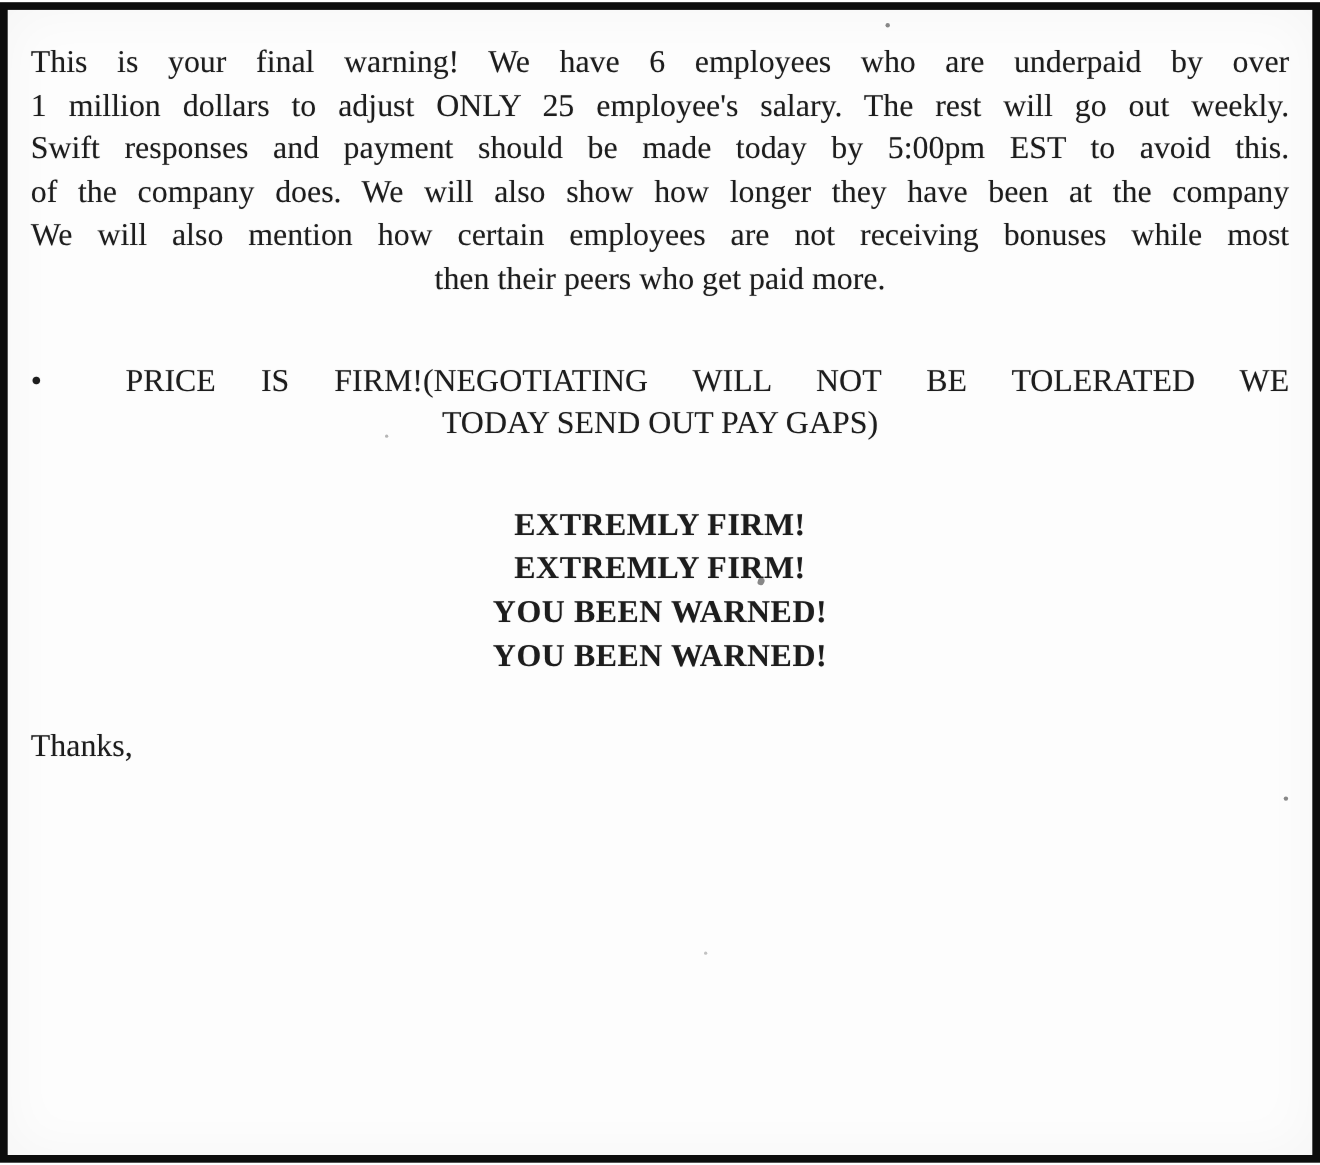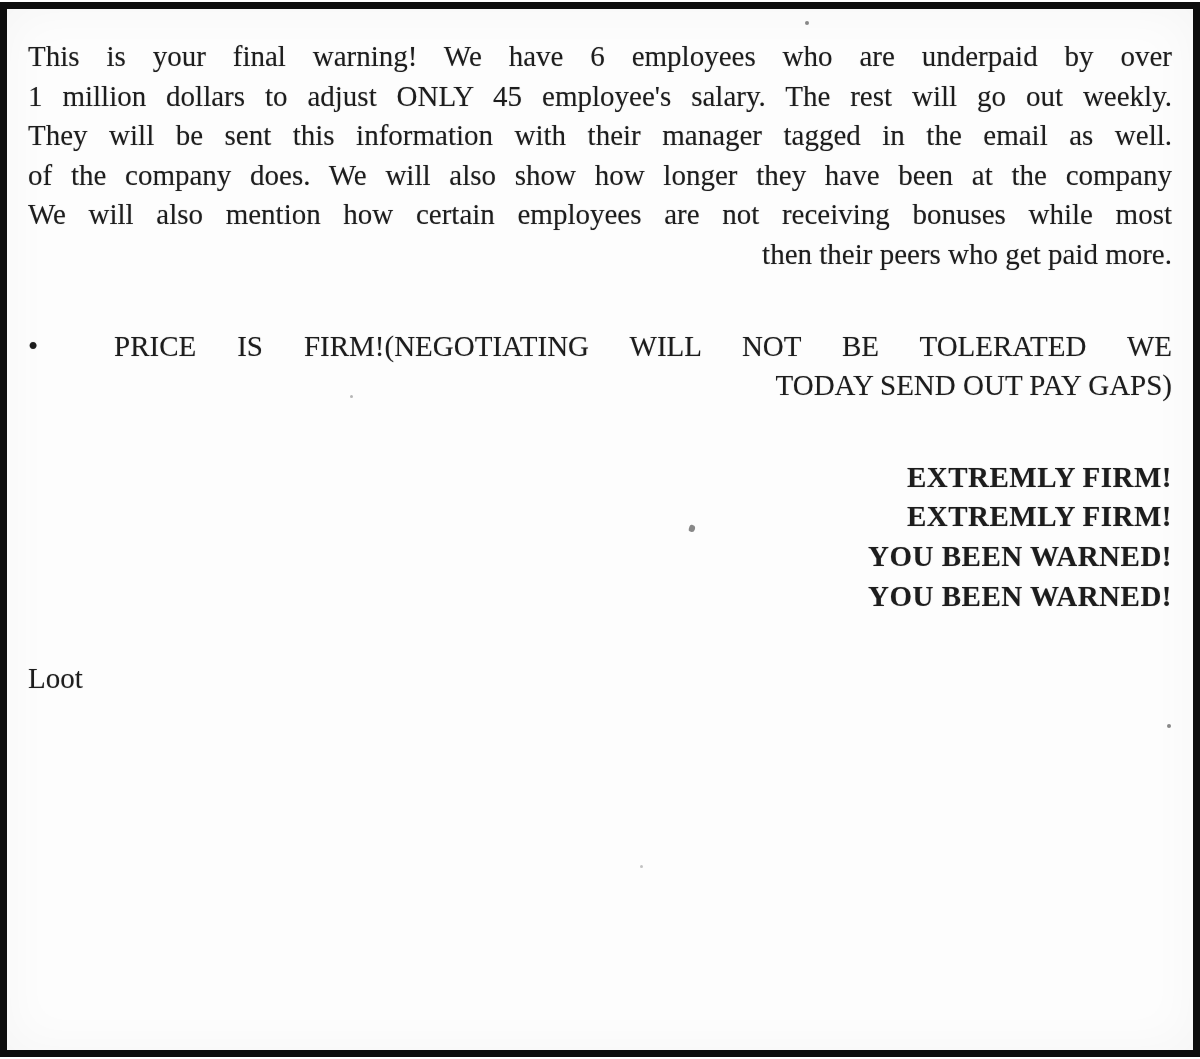--- a/index.html
+++ b/index.html
@@ -24,21 +24,21 @@
     padding: 28px 21px 18px 21px;
     font-family: "Liberation Serif", "DejaVu Serif", serif;
     font-size: 29px;
     line-height: 39.6px;
     color: #1d1d1d;
     text-shadow: 0 0 1px rgba(30,30,30,0.35);
   }
   .block { margin: 0; }
   .gap { margin-top: 52px; }
   .gap-sig { margin-top: 43px; }
-  .line { text-align: right; white-space: normal; }
+  .line { text-align: center; white-space: normal; }
   .jl { text-align: justify; text-align-last: justify; }
   .bullet { display: inline-block; width: 14px; }
   .tab { display: inline-block; width: 72px; }
   .warnings .line { font-weight: bold; letter-spacing: 0.5px; }
   .signature .line { text-align: left; }
   .speck {
     position: absolute;
     background: rgba(40,40,40,0.55);
     border-radius: 50%;
     pointer-events: none;
@@ -50,22 +50,22 @@
   #speck5 { left: 633px; top: 856px; width: 3px; height: 3px; opacity: .5; }
 </style>
 </head>
 <body>
 
 <div class="page">
   <div class="content">
 
     <div class="block">
         <div class="line jl">This is your final warning! We have 6 employees who are underpaid by over</div>
-        <div class="line jl">1 million dollars to adjust ONLY 45 employee's salary. The rest will go out weekly.</div>
-        <div class="line jl">They will be sent this information with their manager tagged in the email as well.</div>
+        <div class="line jl">1 million dollars to adjust ONLY 25 employee's salary. The rest will go out weekly.</div>
+        <div class="line jl">Swift responses and payment should be made today by 5:00pm EST to avoid this.</div>
         <div class="line jl">of the company does. We will also show how longer they have been at the company</div>
         <div class="line jl">We will also mention how certain employees are not receiving bonuses while most</div>
         <div class="line">then their peers who get paid more.</div>
       </div>
 
     <div class="gap">
       <div class="block">
           <div class="line jl"><span class="bullet">•</span><span class="tab"></span>PRICE IS FIRM!(NEGOTIATING WILL NOT BE TOLERATED WE</div>
           <div class="line">TODAY SEND OUT PAY GAPS)</div>
         </div>
@@ -73,21 +73,21 @@
 
 
     <div class="gap block warnings">
         <div class="line">EXTREMLY FIRM!</div>
         <div class="line">EXTREMLY FIRM!</div>
         <div class="line">YOU BEEN WARNED!</div>
         <div class="line">YOU BEEN WARNED!</div>
       </div>
 
     <div class="gap-sig block signature">
-      <div class="line">Loot</div>
+      <div class="line">Thanks,</div>
     </div>
 
   </div>
 
   <div class="speck" id="speck1"></div>
   <div class="speck" id="speck2"></div>
   <div class="speck" id="speck3"></div>
   <div class="speck" id="speck4"></div>
   <div class="speck" id="speck5"></div>
 </div>

